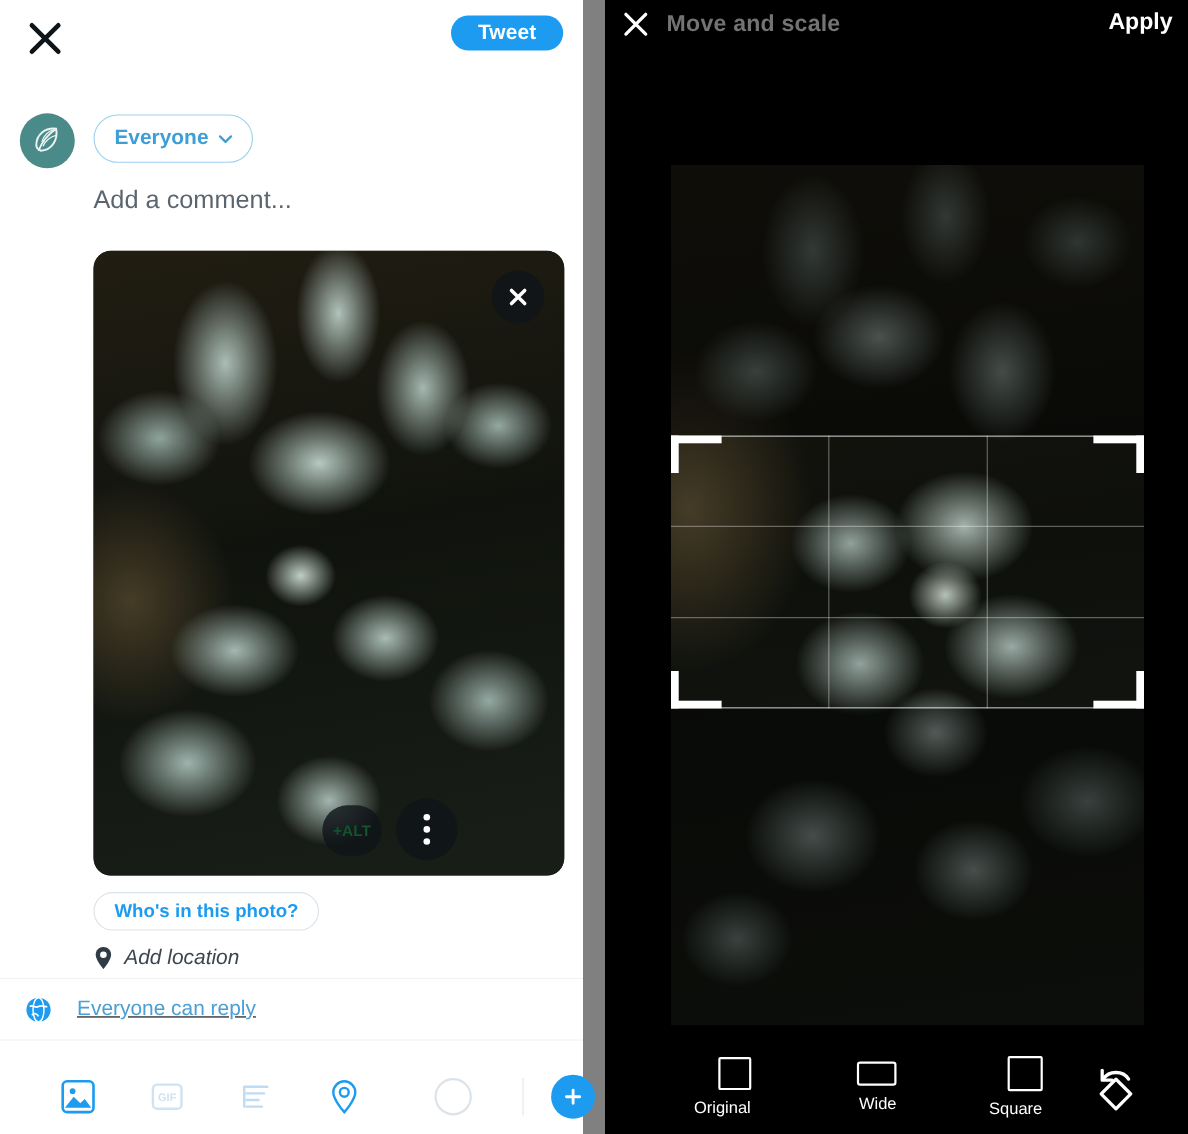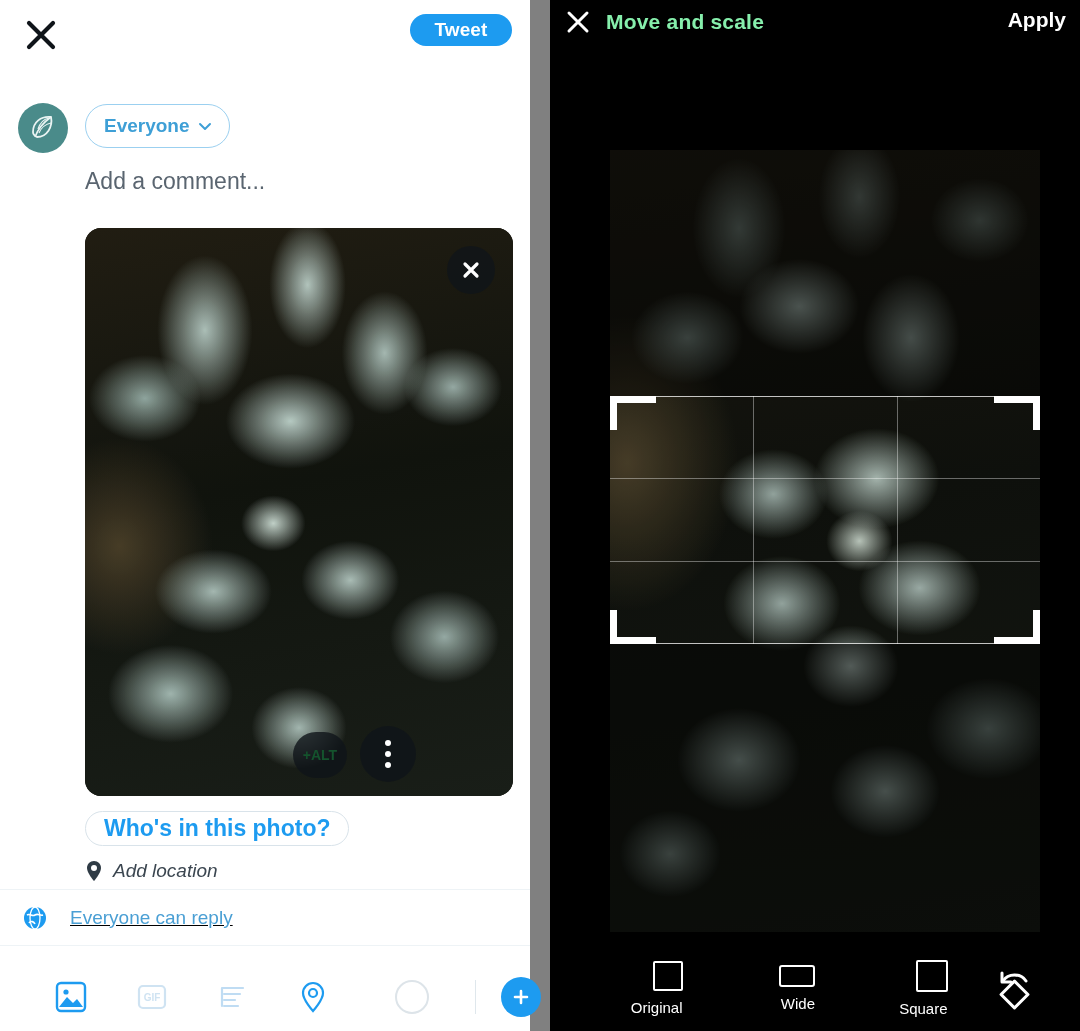--- a/index.html
+++ b/index.html
@@ -111,21 +111,21 @@
     display: flex; flex-direction: column; align-items: center; justify-content: center;
     gap: 5px; cursor: pointer;
   }
   .more-dots i { width: 6px; height: 6px; border-radius: 50%; background: #fff; display: block; }
 
   .tag-pill {
     position: absolute; left: 85px; top: 811px;
     height: 35px; padding: 4px 18px;
     border: 1px solid #d9e3ea; border-radius: 18px;
     background: #fff; color: #1d9bf0;
-    font-size: 23px; font-weight: bold;
+    font-size: 17px; font-weight: bold;
     display: flex; align-items: center; cursor: pointer;
     font-family: "Liberation Sans", sans-serif;
   }
   .add-location {
     position: absolute; left: 85px; top: 860px;
     display: flex; align-items: center; gap: 10px;
     cursor: pointer;
   }
   .add-location .txt { font-size: 19px; color: #3b4650; font-style: italic; }
 
@@ -168,21 +168,21 @@
   }
   .crop-header {
     position: absolute; top: 0; left: 0; width: 530px; height: 44px;
     display: flex; align-items: center;
   }
   .crop-close {
     width: 56px; display: flex; align-items: center; justify-content: center;
     cursor: pointer;
   }
   .crop-title {
-    color: #86efac; font-size: 21px; font-weight: bold; letter-spacing: .2px;
+    color: #737373; font-size: 21px; font-weight: bold; letter-spacing: .2px;
   }
   .apply-btn {
     position: absolute; right: 14px; top: 8px;
     color: #fff; font-size: 21px; font-weight: bold;
     background: none; border: none; cursor: pointer;
     font-family: "Liberation Sans", sans-serif;
   }
 
   .crop-stage {
     position: absolute; left: 60px; top: 150px;

